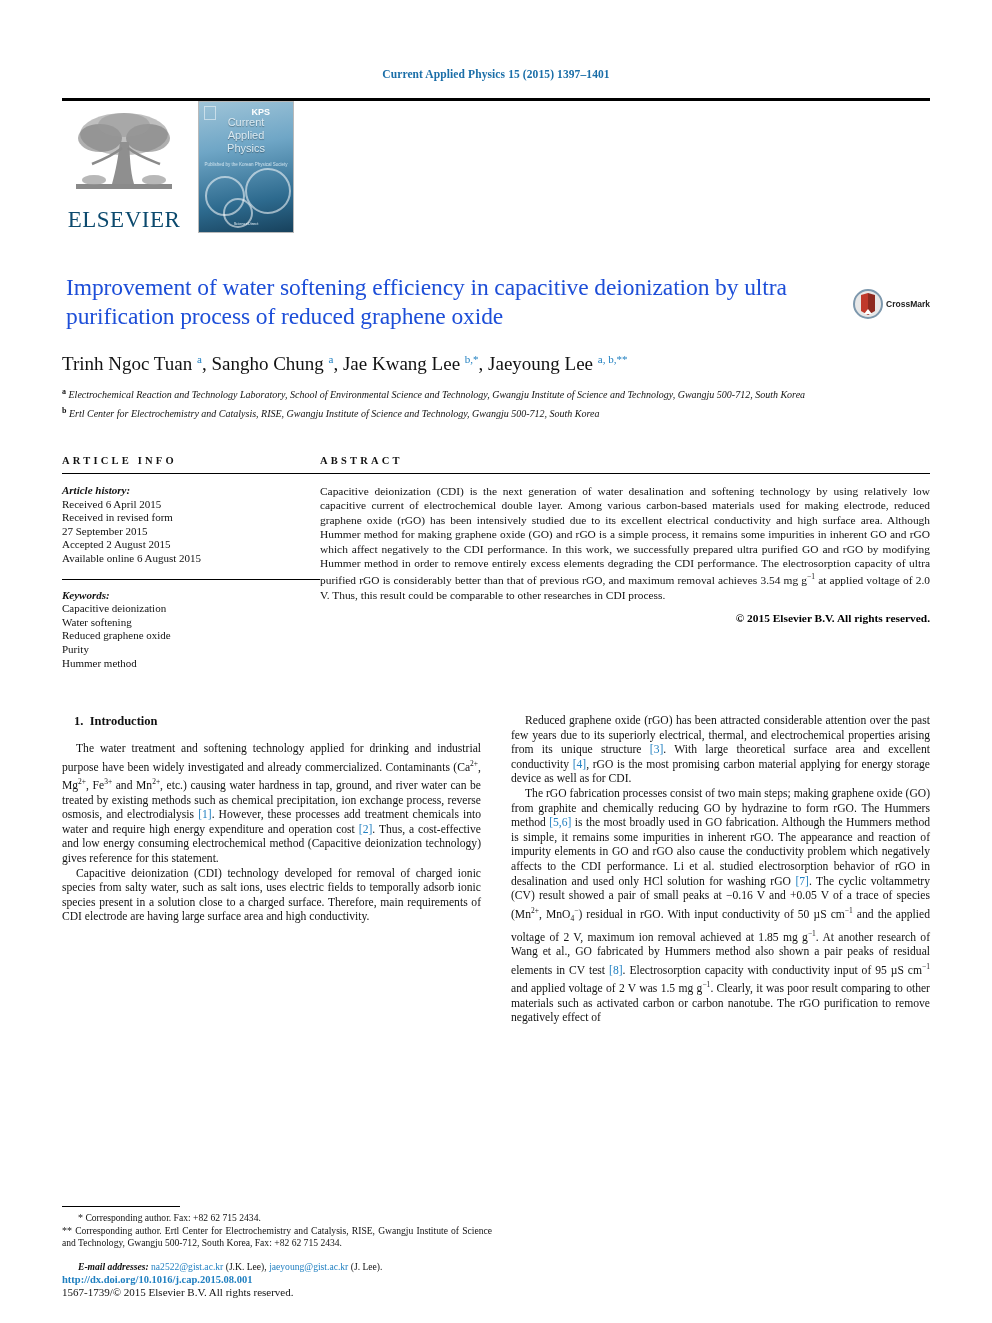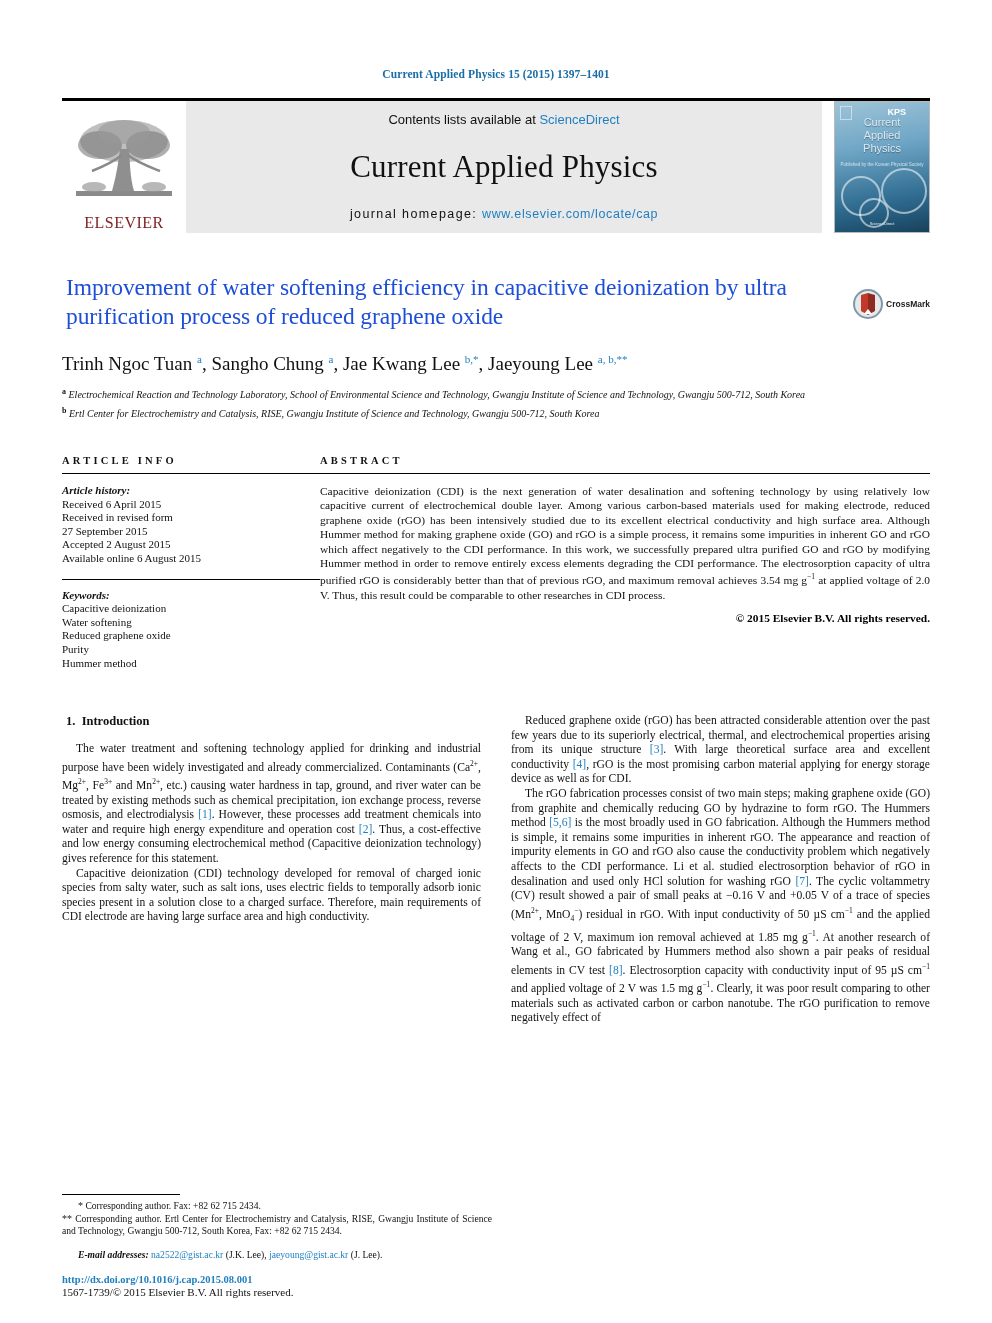--- a/index.html
+++ b/index.html
@@ -41,22 +41,22 @@
     display: flex;
     flex-direction: column;
     justify-content: flex-end;
     align-items: center;
     padding-bottom: 2px;
     background: #fff;
   }
   .tree-svg { display:block; }
   .elsevier-word {
     font-family: "Liberation Serif", serif;
-    color: #7f1d1d;
-    font-size: 16px;
+    color: #0c4a6e;
+    font-size: 23px;
     letter-spacing: .5px;
     line-height: 1;
     margin-top: 8px;
   }
   .masthead-center {
     flex: 1 1 auto;
     background: #e9e9e9;
     display: flex;
     flex-direction: column;
     justify-content: space-between;
@@ -197,21 +197,21 @@
   .body-cols {
     margin-top: 44px;
     display: flex;
     gap: 30px;
   }
   .bcol { flex: 1 1 0; }
   .sec-title {
     font-family: "Liberation Serif", serif;
     font-weight: bold;
     font-size: 12.5px;
-    margin: 0 0 13px 4px;
+    margin: 0 0 13px 12px;
     color: #111;
   }
   .para {
     font-family: "Liberation Serif", serif;
     font-size: 11.6px;
     line-height: 14.6px;
     text-align: justify;
     text-indent: 14px;
     margin: 0 0 0 0;
     color: #111;
@@ -233,21 +233,20 @@
     font-size: 9.6px;
     line-height: 12.4px;
     text-align: justify;
     color: #111;
   }
   .fn .star { font-size: 10px; }
   .fn-ind { text-indent: 16px; }
   .fn .em { font-style: italic; font-weight: bold; }
   .link { color: #1f7fc0; }
   .doi {
-    margin-top: 12px;
     font-family: "Liberation Serif", serif;
     font-size: 10.5px;
     color: #1f7fc0;
     font-weight: bold;
     line-height: 13px;
   }
   .issn {
     font-family: "Liberation Serif", serif;
     font-size: 11px;
     font-weight: normal;
@@ -277,29 +276,20 @@
           <path d="M50 40 C40 48 30 52 20 56" stroke="#8a8a8a" stroke-width="2.5" fill="none"></path>
           <path d="M56 40 C66 48 78 52 88 56" stroke="#8a8a8a" stroke-width="2.5" fill="none"></path>
           <rect x="4" y="76" width="96" height="5" fill="#8a8a8a"></rect>
           <ellipse cx="22" cy="72" rx="12" ry="5" fill="#9a9a9a" opacity="0.7"></ellipse>
           <ellipse cx="82" cy="72" rx="12" ry="5" fill="#9a9a9a" opacity="0.7"></ellipse>
         </g>
       </svg>
       <div class="elsevier-word">ELSEVIER</div>
     </div>
 
-    <div class="masthead-center">
-      <div class="contents-line">
-        <span>Contents lists available at </span><span class="sd">ScienceDirect</span>
-      </div>
-      <div class="journal-title">Current Applied Physics</div>
-      <div class="homepage-line">
-        <span>journal homepage: </span><span class="url">www.elsevier.com/locate/cap</span>
-      </div>
-    </div>
 
     <div class="cover-thumb">
       <div class="els-mini"></div>
       <div class="kps">KPS</div>
       <div class="cv-txt">
         <div>Current</div>
         <div>Applied</div>
         <div>Physics</div>
       </div>
       <div class="cv-sub">Published by the Korean Physical Society</div>

